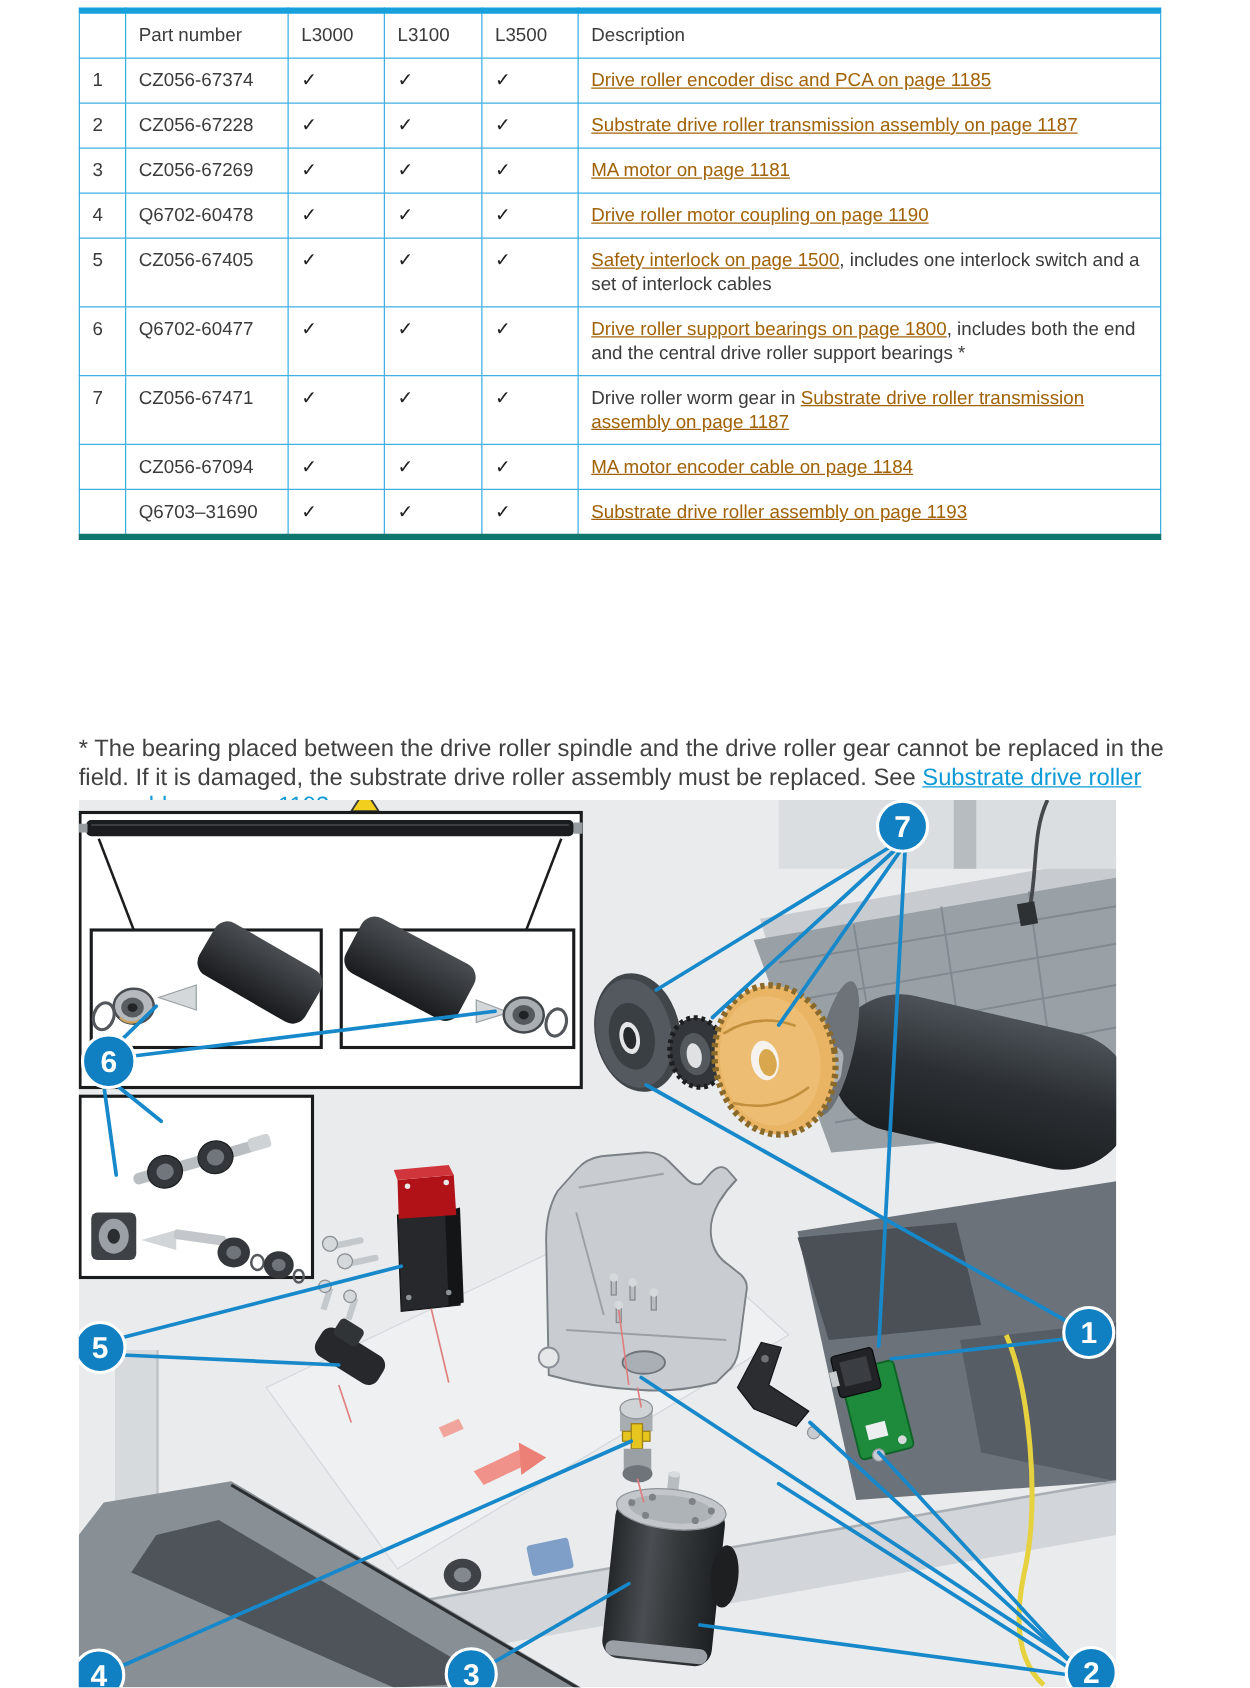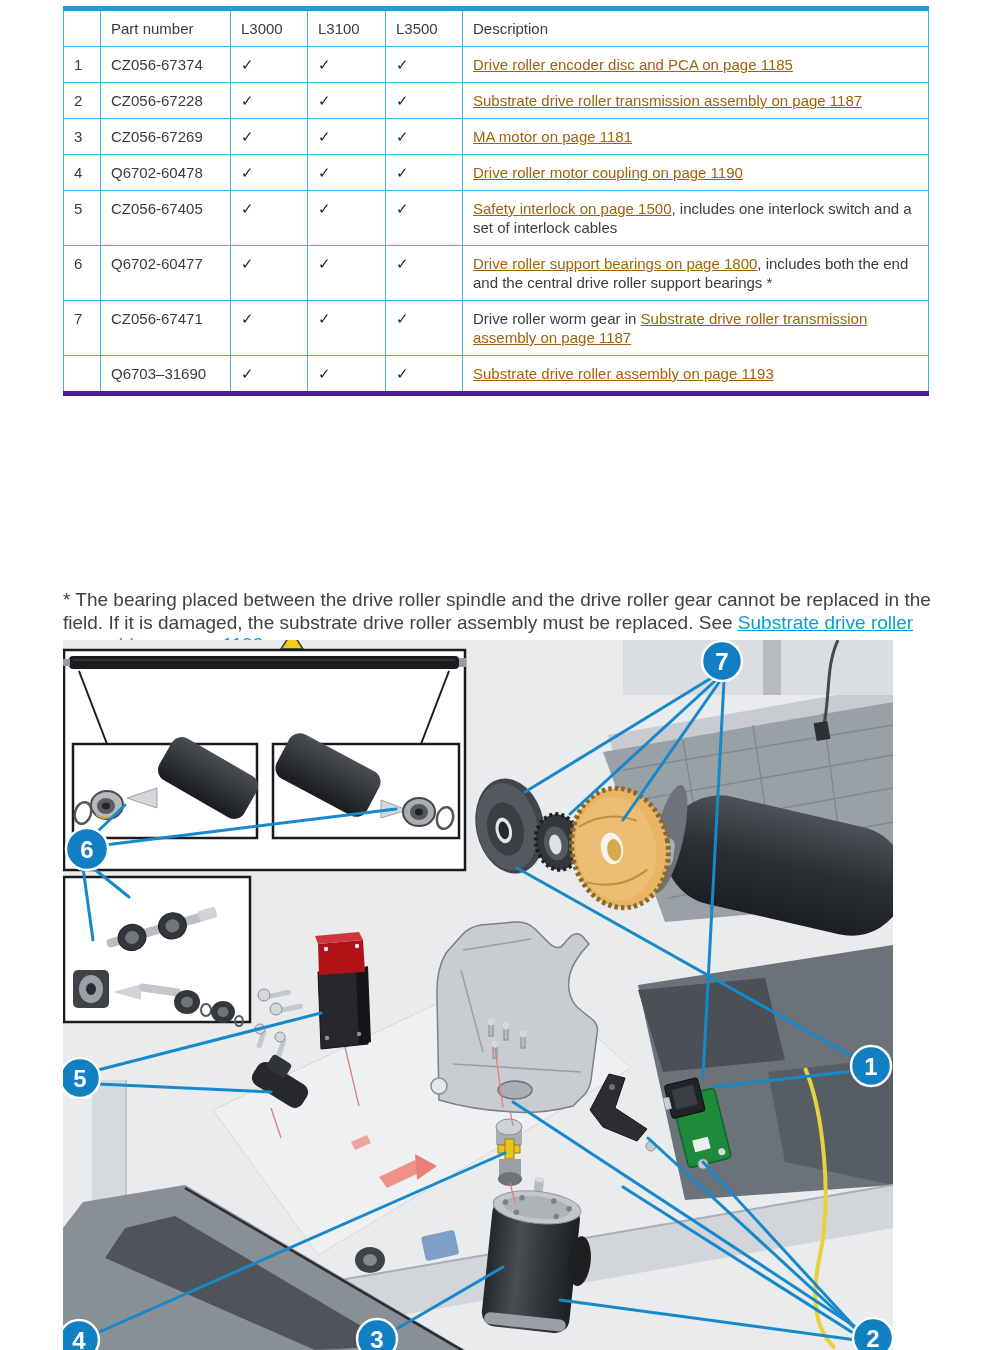--- a/index.html
+++ b/index.html
@@ -13,21 +13,21 @@
   .parts-table{
     position:absolute;left:63px;top:6px;width:865px;
     border-collapse:collapse;table-layout:fixed;
     font-size:15px;color:#3b3b3b;
   }
   .parts-table td,.parts-table th{
     border:1px solid #3fb0e4;
     padding:8px 10px;vertical-align:top;line-height:19px;
     font-weight:400;text-align:left;background:#fff;
   }
-  .parts-table{border-top:5px solid #17a0dc;border-bottom:5px solid #4c1d95;}
+  .parts-table{border-top:5px solid #17a0dc;border-bottom:5px solid #0f766e;}
   .parts-table .c-num,.parts-table .c-chk{text-align:left;}
   .parts-table a{
     color:#a16207;text-decoration:underline;cursor:pointer;
   }
   .parts-table .chk{font-size:15px;color:#222;}
   
   .footnote{
     position:absolute;left:63px;top:570px;width:868px;
     font-size:19px;line-height:22.5px;color:#414141;
   }
@@ -111,20 +111,28 @@
       <td class="c-chk"><span class="chk">✓</span></td>
       <td><span></span><a>Drive roller support bearings on page 1800</a><span>, includes both the end and the central drive roller support bearings *</span></td>
     </tr>
     <tr>
       <td class="c-num">7</td>
       <td>CZ056-67471</td>
       <td class="c-chk"><span class="chk">✓</span></td>
       <td class="c-chk"><span class="chk">✓</span></td>
       <td class="c-chk"><span class="chk">✓</span></td>
       <td><span>Drive roller worm gear in </span><a>Substrate drive roller transmission assembly on page 1187</a><span></span></td>
+    </tr>
+    <tr>
+      <td class="c-num"></td>
+      <td>CZ056-67094</td>
+      <td class="c-chk"><span class="chk">✓</span></td>
+      <td class="c-chk"><span class="chk">✓</span></td>
+      <td class="c-chk"><span class="chk">✓</span></td>
+      <td><span></span><a>MA motor encoder cable on page 1184</a><span></span></td>
     </tr>
     <tr>
       <td class="c-num"></td>
       <td>Q6703–31690</td>
       <td class="c-chk"><span class="chk">✓</span></td>
       <td class="c-chk"><span class="chk">✓</span></td>
       <td class="c-chk"><span class="chk">✓</span></td>
       <td><span></span><a>Substrate drive roller assembly on page 1193</a><span></span></td>
     </tr>
   </tbody>

